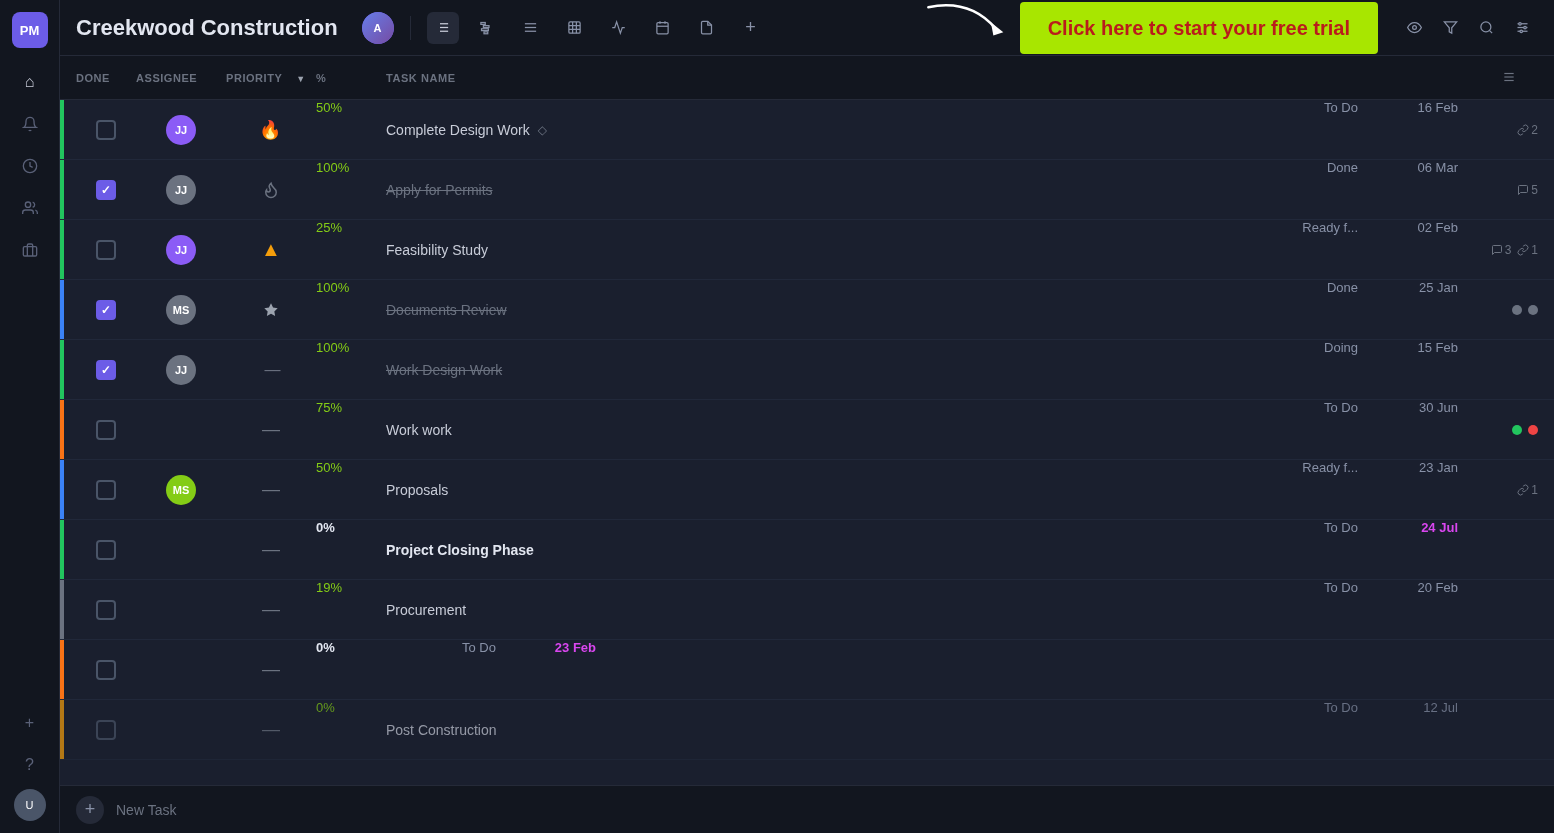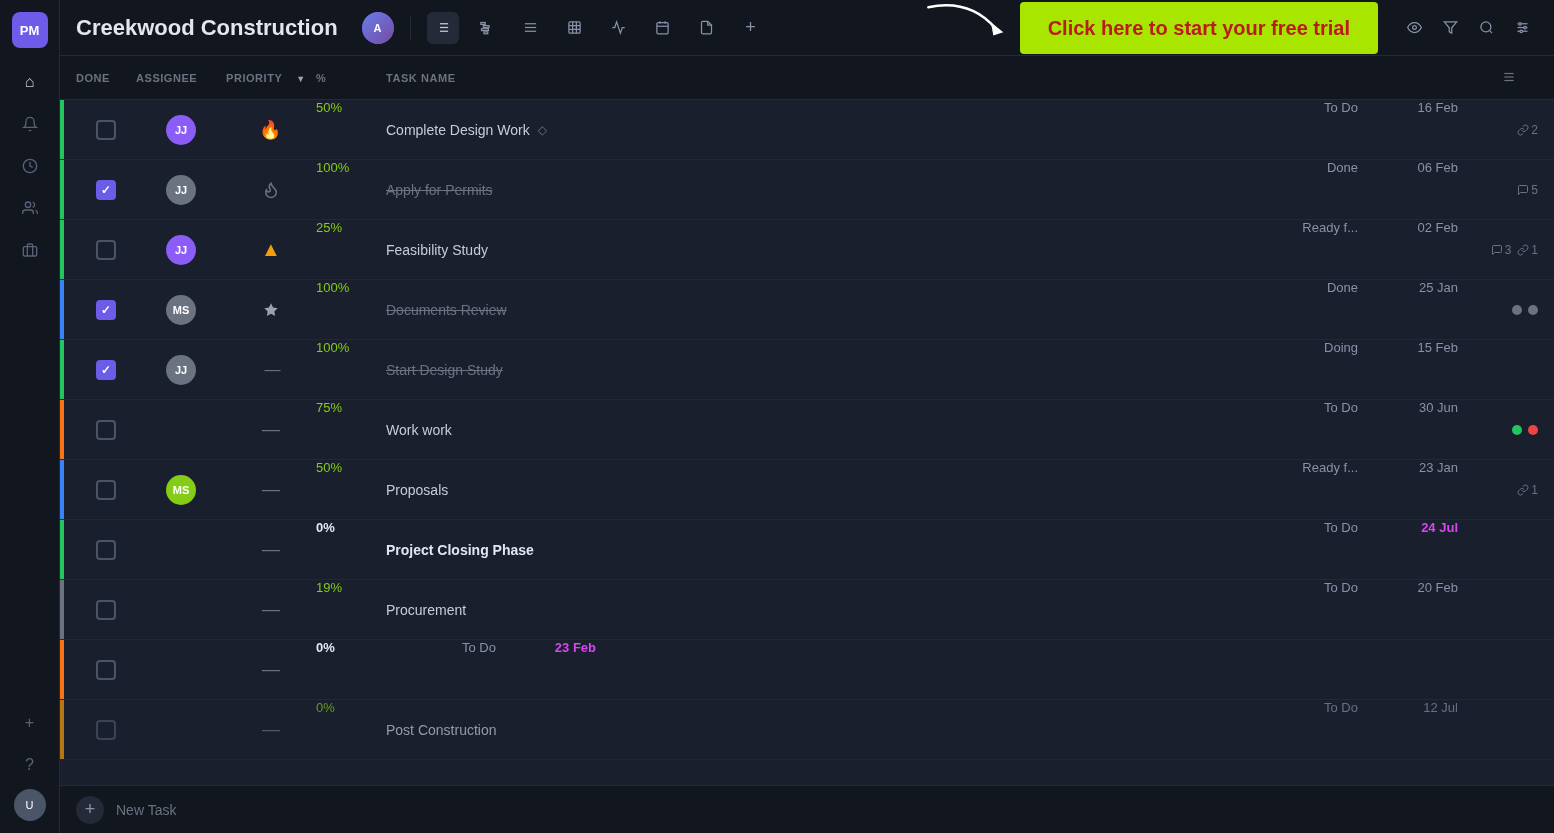--- a/index.html
+++ b/index.html
@@ -580,21 +580,21 @@
       <div class="priority-wrap">
           <svg width="18" height="18" viewBox="0 0 24 24" fill="none" stroke="#6b7280" stroke-width="2">
             <path d="M8.5 14.5A2.5 2.5 0 0 0 11 12c0-1.38-.5-2-1-3-1.072-2.143-.224-4.054 2-6 .5 2.5 2 4.9 4 6.5 2 1.6 3 3.5 3 5.5a7 7 0 1 1-14 0c0-1.153.433-2.294 1-3a2.5 2.5 0 0 0 2.5 2.5z"></path>
           </svg>
         </div>
       <div class="pct-wrap">100%</div>
       <div class="taskname-wrap done">
         <span>Apply for Permits</span>
       </div>
       <div class="status-wrap">Done</div>
-      <div class="date-wrap">06 Feb</div>
+      <div class="date-wrap">06 Mar</div>
       <div class="extras-wrap">
         <span class="extras-icon">
           <svg width="12" height="12" viewBox="0 0 24 24" fill="none" stroke="currentColor" stroke-width="2">
               <path d="M21 15a2 2 0 0 1-2 2H7l-4 4V5a2 2 0 0 1 2-2h14a2 2 0 0 1 2 2z"></path>
             </svg>
           5
         </span>
       </div>
     </div>
 
@@ -659,21 +659,21 @@
       <div class="left-accent" style="background:#22c55e;"></div>
       <div class="checkbox-wrap">
           <div class="checkbox checked"></div>
         </div>
       <div class="assignee-wrap">
           <div class="avatar-circle" style="background:#6b7280;">JJ</div>
         </div>
       <div class="priority-wrap" style="color:#6b7280; font-size:16px; letter-spacing:-3px;">—</div>
       <div class="pct-wrap">100%</div>
       <div class="taskname-wrap done">
-        <span>Start Design Study</span>
+        <span>Work Design Work</span>
       </div>
       <div class="status-wrap">Doing</div>
       <div class="date-wrap">15 Feb</div>
       <div class="extras-wrap"></div>
     </div>
 
     <div class="task-row">
       <div class="left-accent" style="background:#f97316;"></div>
       <div class="checkbox-wrap">
           <div class="checkbox"></div>

